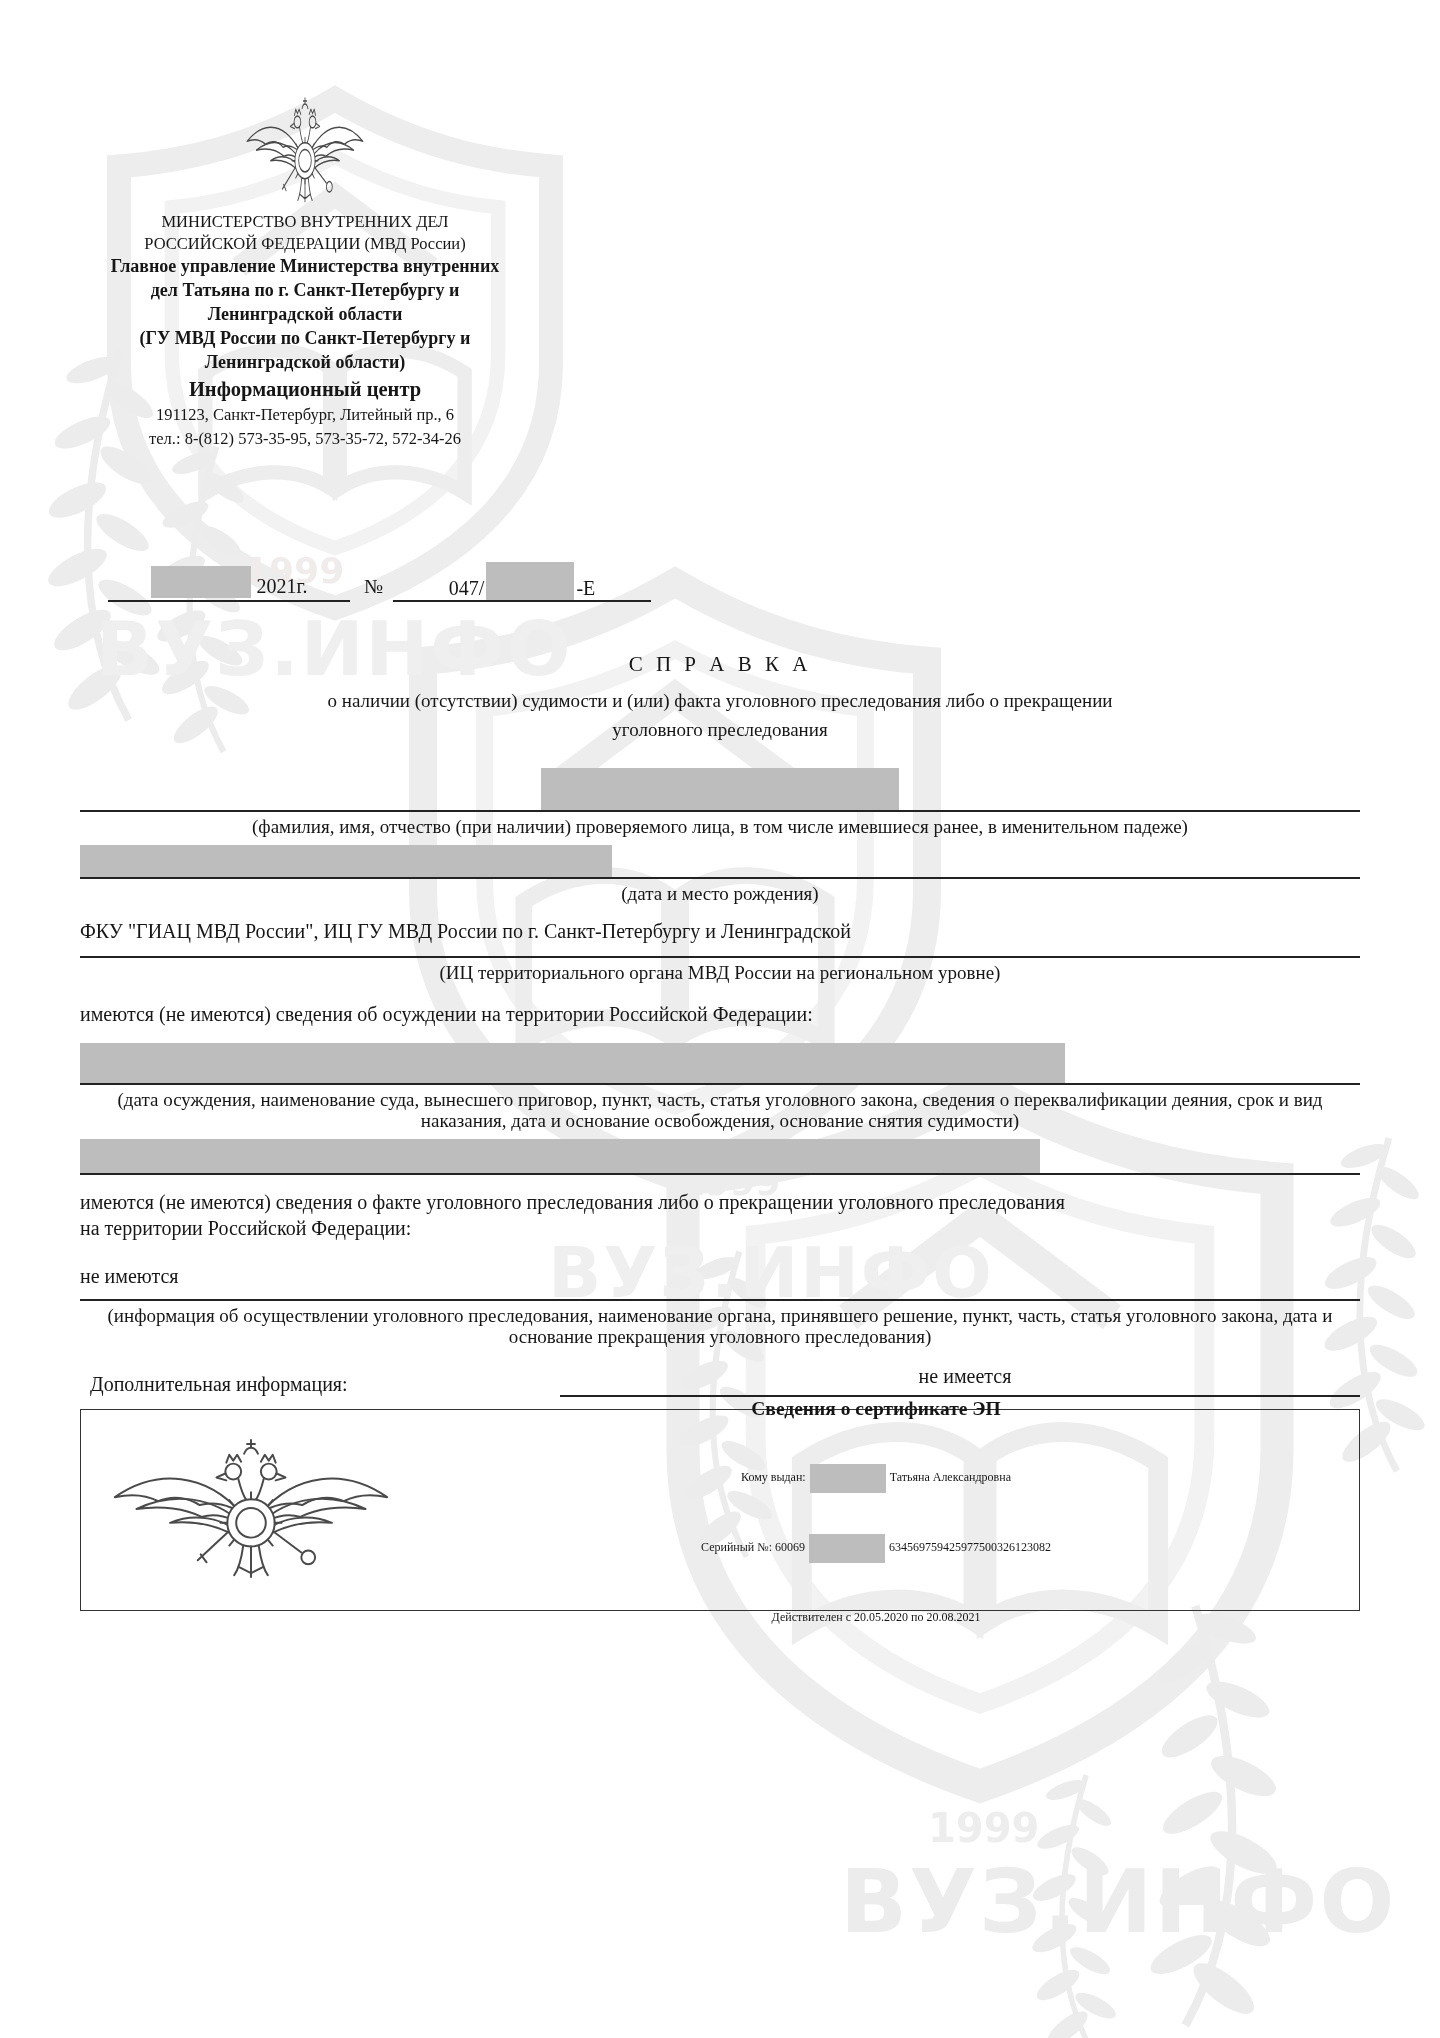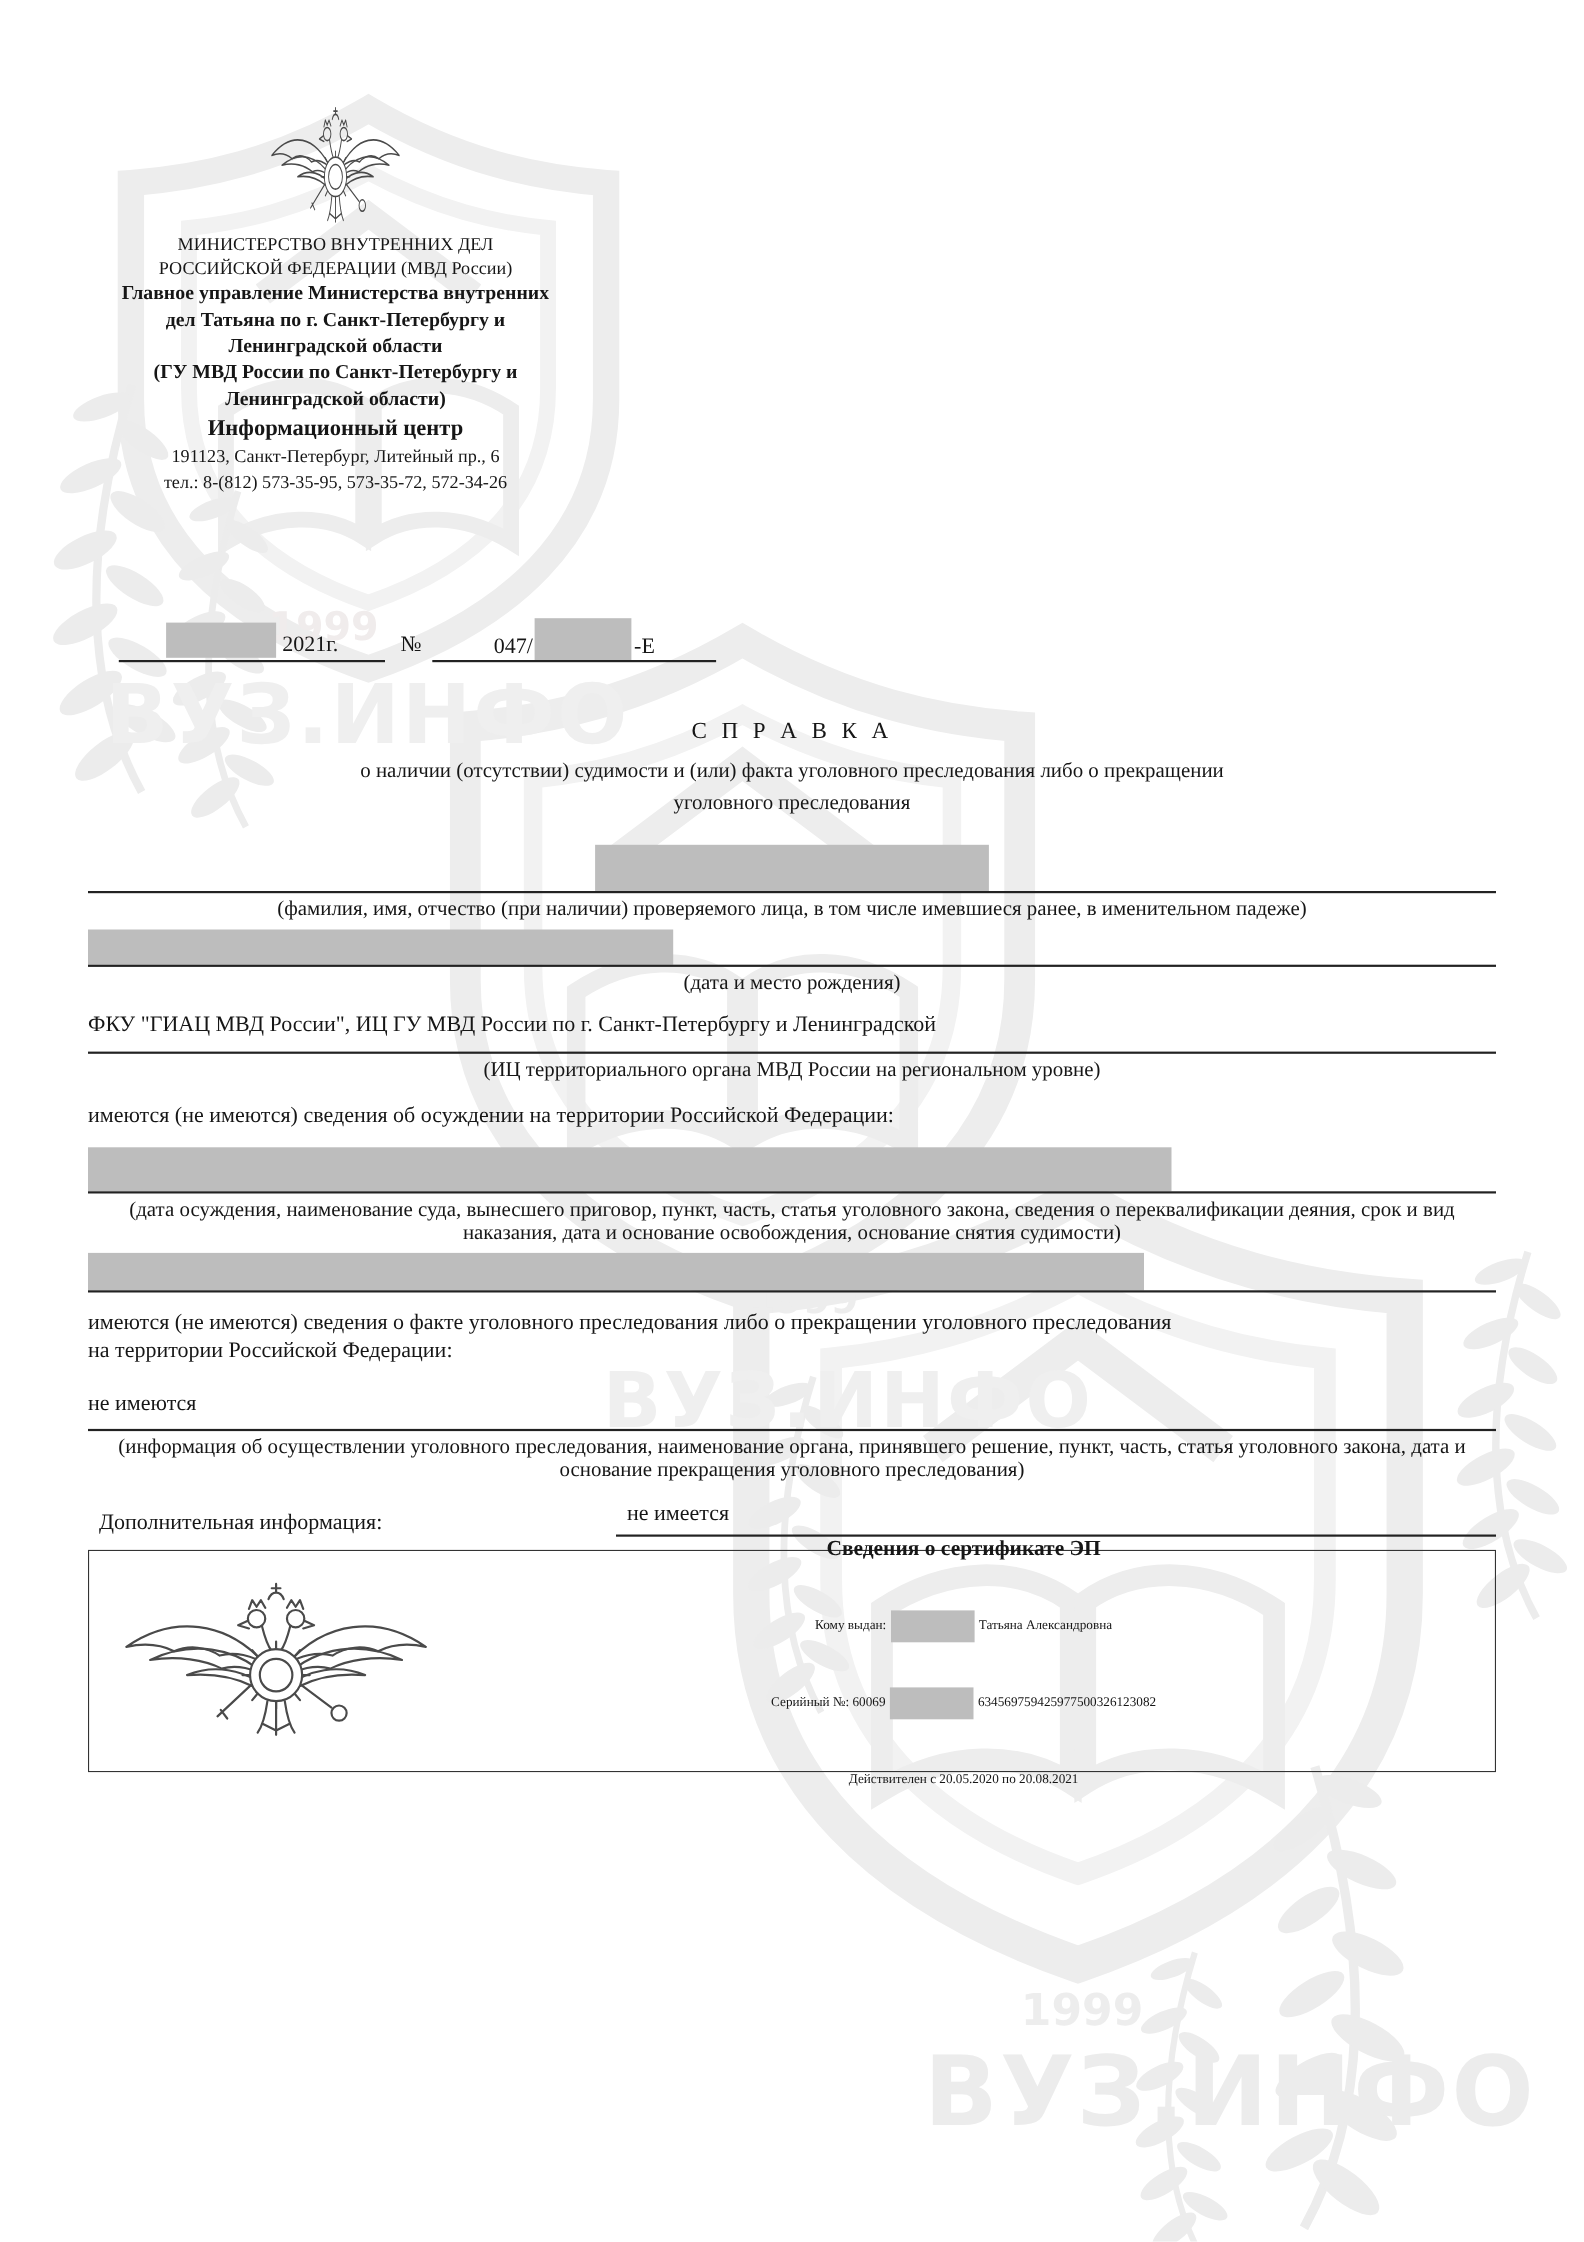--- a/index.html
+++ b/index.html
@@ -63,21 +63,21 @@
   .caption { text-align:center; font-size:19px; line-height:21px; padding-top:4px; max-width:1280px; }
 
   .body-line { font-size:20px; line-height:26px; margin-top:14px; }
   .underlined { border-bottom:2.5px solid #222; padding-bottom:12px; }
   .mt18 { margin-top:18px; }
   .mt22 { margin-top:22px; }
   .pb10 { padding-bottom:10px; }
 
   .add-row { display:flex; align-items:flex-end; margin-top:16px; font-size:20px; line-height:26px; }
   .add-label { margin-left:10px; width:470px; }
-  .add-value { flex:1; border-bottom:2.5px solid #222; padding:0 0 6px 10px; }
+  .add-value { flex:1; border-bottom:2.5px solid #222; padding:0 0 6px 10px;text-align:center; }
 
   .cert-box {
     margin-top:12px; border:1.5px solid #333; height:202px;
     display:flex; align-items:center;
   }
   .cert-emblem-wrap { width:340px; display:flex; justify-content:center; flex-shrink:0; }
   .emblem-bottom { width:300px; height:148px; }
   .cert-text { flex:1; text-align:center; padding-right:28px; }
   .cert-note { font-size:15px; line-height:1.45; max-width:800px; margin:0 auto; }
   .cert-title { font-size:19.5px; font-weight:bold; margin-top:6px; line-height:29px; }

